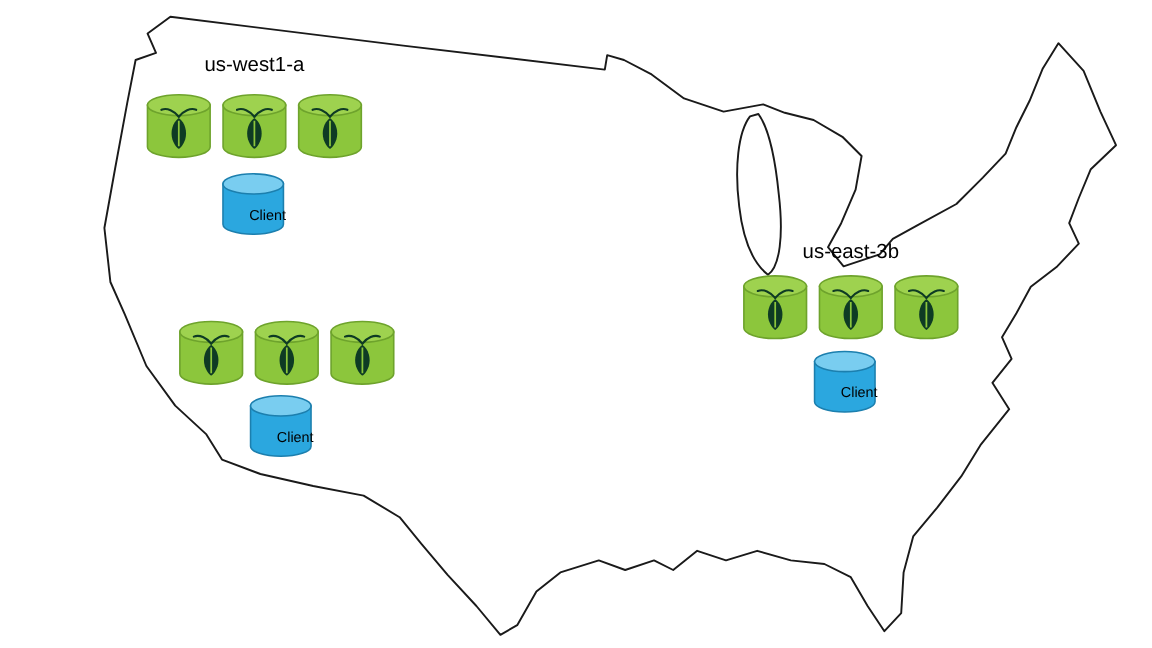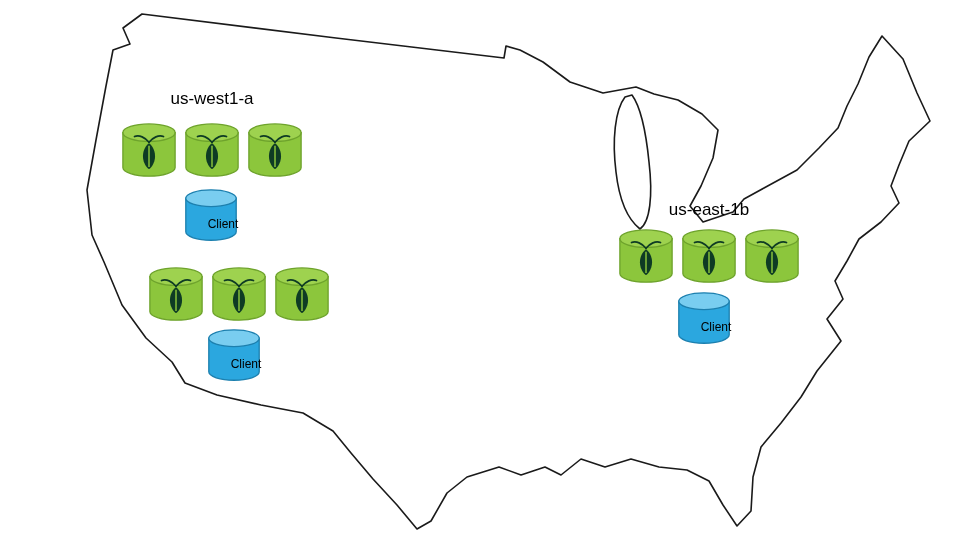--- a/index.html
+++ b/index.html
@@ -27,21 +27,21 @@
   }
   .node-row{position:absolute;left:0;display:flex;gap:5px;}
   .cyl{width:58px;height:58px;display:block;}
   .client{position:absolute;width:56px;height:56px;}
   .client .cyl{width:56px;height:56px;}
   .client-label{
     position:absolute;left:12px;top:29px;width:100%;text-align:center;
     font-size:12px;color:var(--label-text,#000);
   }
 
-  .r1{left:120px;top:44px;width:184px;height:165px;margin-top:45px;}
+  .r1{left:120px;top:44px;width:184px;height:165px;}
   .r1 .node-row{top:33px;}
   .r1 .client{left:63px;top:99px;}
 
   .r2{left:147px;top:234px;width:184px;height:160px;}
   .r2 .node-row{top:32px;}
   .r2 .client{left:59px;top:94px;}
 
   .r3{left:617px;top:200px;width:184px;height:158px;}
   .r3 .node-row{top:28px;}
   .r3 .client{left:59px;top:91px;}
@@ -129,21 +129,21 @@
     </div>
     <div class="client">
       <svg class="cyl">
           <use href="#sym-client"></use>
         </svg>
       <span class="client-label">Client</span>
     </div>
   </div>
 
   <div class="region r3">
-    <div class="region-label">us-east-1b</div>
+    <div class="region-label">us-east-3b</div>
     <div class="node-row">
       <svg class="cyl">
           <use href="#sym-db"></use>
         </svg>
       <svg class="cyl">
           <use href="#sym-db"></use>
         </svg>
       <svg class="cyl">
           <use href="#sym-db"></use>
         </svg>

